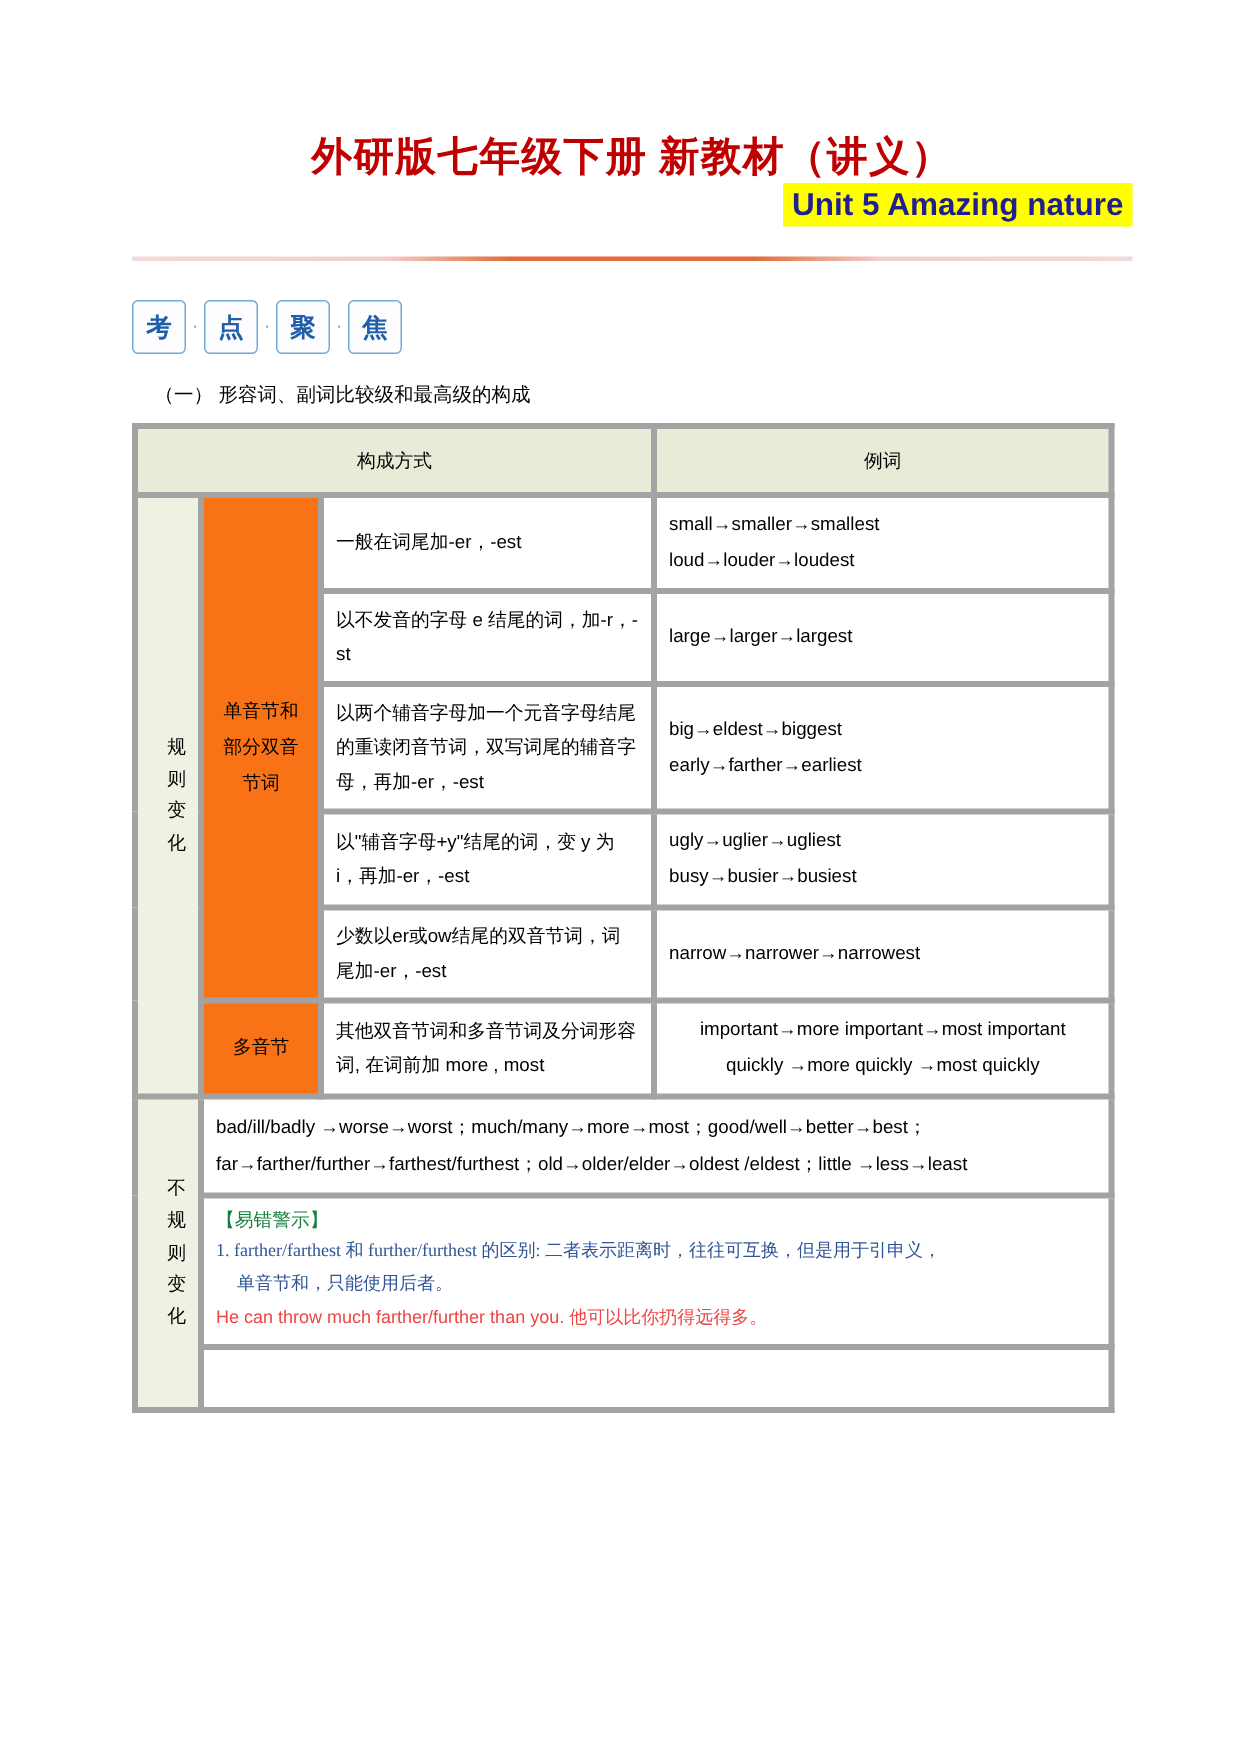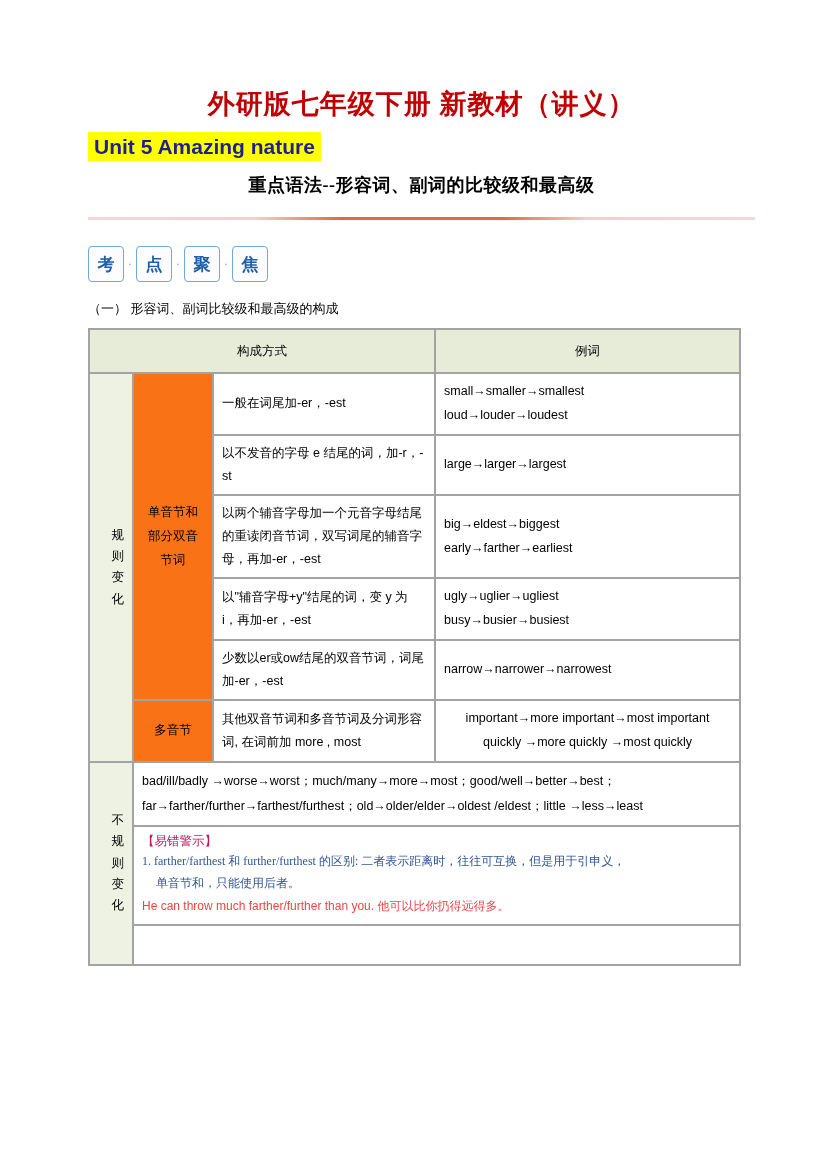--- a/index.html
+++ b/index.html
@@ -26,22 +26,21 @@
   .title-main {
     text-align: center;
     font-family: "Liberation Serif", "DejaVu Serif", serif;
     font-weight: bold;
     font-size: 27px;
     color: #c00000;
     letter-spacing: 1px;
     margin-top: 26px;
   }
   .title-unit-wrap {
-    text-align: left;
-    margin-top: 10px;
+    text-align: right;
   }
   .title-unit {
     display: inline-block;
     background: #ffff00;
     color: #1f1f8f;
     font-family: "Liberation Sans", sans-serif;
     font-weight: bold;
     font-size: 21px;
     padding: 1px 6px;
     line-height: 1.3;
@@ -88,31 +87,32 @@
     color: #6fa8dc;
     font-size: 13px;
     line-height: 34px;
   }
 
   .section-label {
     margin-top: 18px;
     font-size: 13px;
     font-family: "Liberation Sans", sans-serif;
     letter-spacing: 0px;
+    margin-left: 15px;
   }
 
   
   table.grammar {
     margin-top: 10px;
     border-collapse: collapse;
     width: 651px;
     table-layout: fixed;
   }
   table.grammar td, table.grammar th {
-    border: 2px solid #a3a3a3;
+    border: 4px solid #a3a3a3;
     vertical-align: middle;
     padding: 6px 8px;
     font-size: 12.5px;
     font-family: "Liberation Sans", sans-serif;
     color: #000;
   }
   .hdr {
     background: #e6ecd8;
     text-align: center;
     font-size: 13px;
@@ -149,21 +149,21 @@
   .ex-cell .ln { display: block; }
   .center-ex {
     text-align: center;
   }
   .irr-cell {
     line-height: 2.0;
     font-size: 12px;
     font-family: "Liberation Serif", serif;
   }
   .warn-title {
-    color: #be185d;
+    color: #15803d;
     font-family: Liberation Serif, serif;
     font-size: 12.5px;
     font-weight: normal;
   }
   .warn-line {
     color: #2f5597;
     font-size: 12px;
     line-height: 1.9;
     font-family: "Liberation Serif", serif;
   }
@@ -180,21 +180,20 @@
 <body>
 
 <div class="page">
 
   <div class="title-main">外研版七年级下册 新教材（讲义）</div>
 
   <div class="title-unit-wrap">
     <span class="title-unit">Unit 5 Amazing nature</span>
   </div>
 
-  <div class="title-sub">重点语法--形容词、副词的比较级和最高级</div>
 
   <div class="divider"></div>
 
   <div class="badges">
     <div class="badge">考</div>
     <div class="badge-dot">·</div>
     <div class="badge">点</div>
     <div class="badge-dot">·</div>
     <div class="badge">聚</div>
     <div class="badge-dot">·</div>

